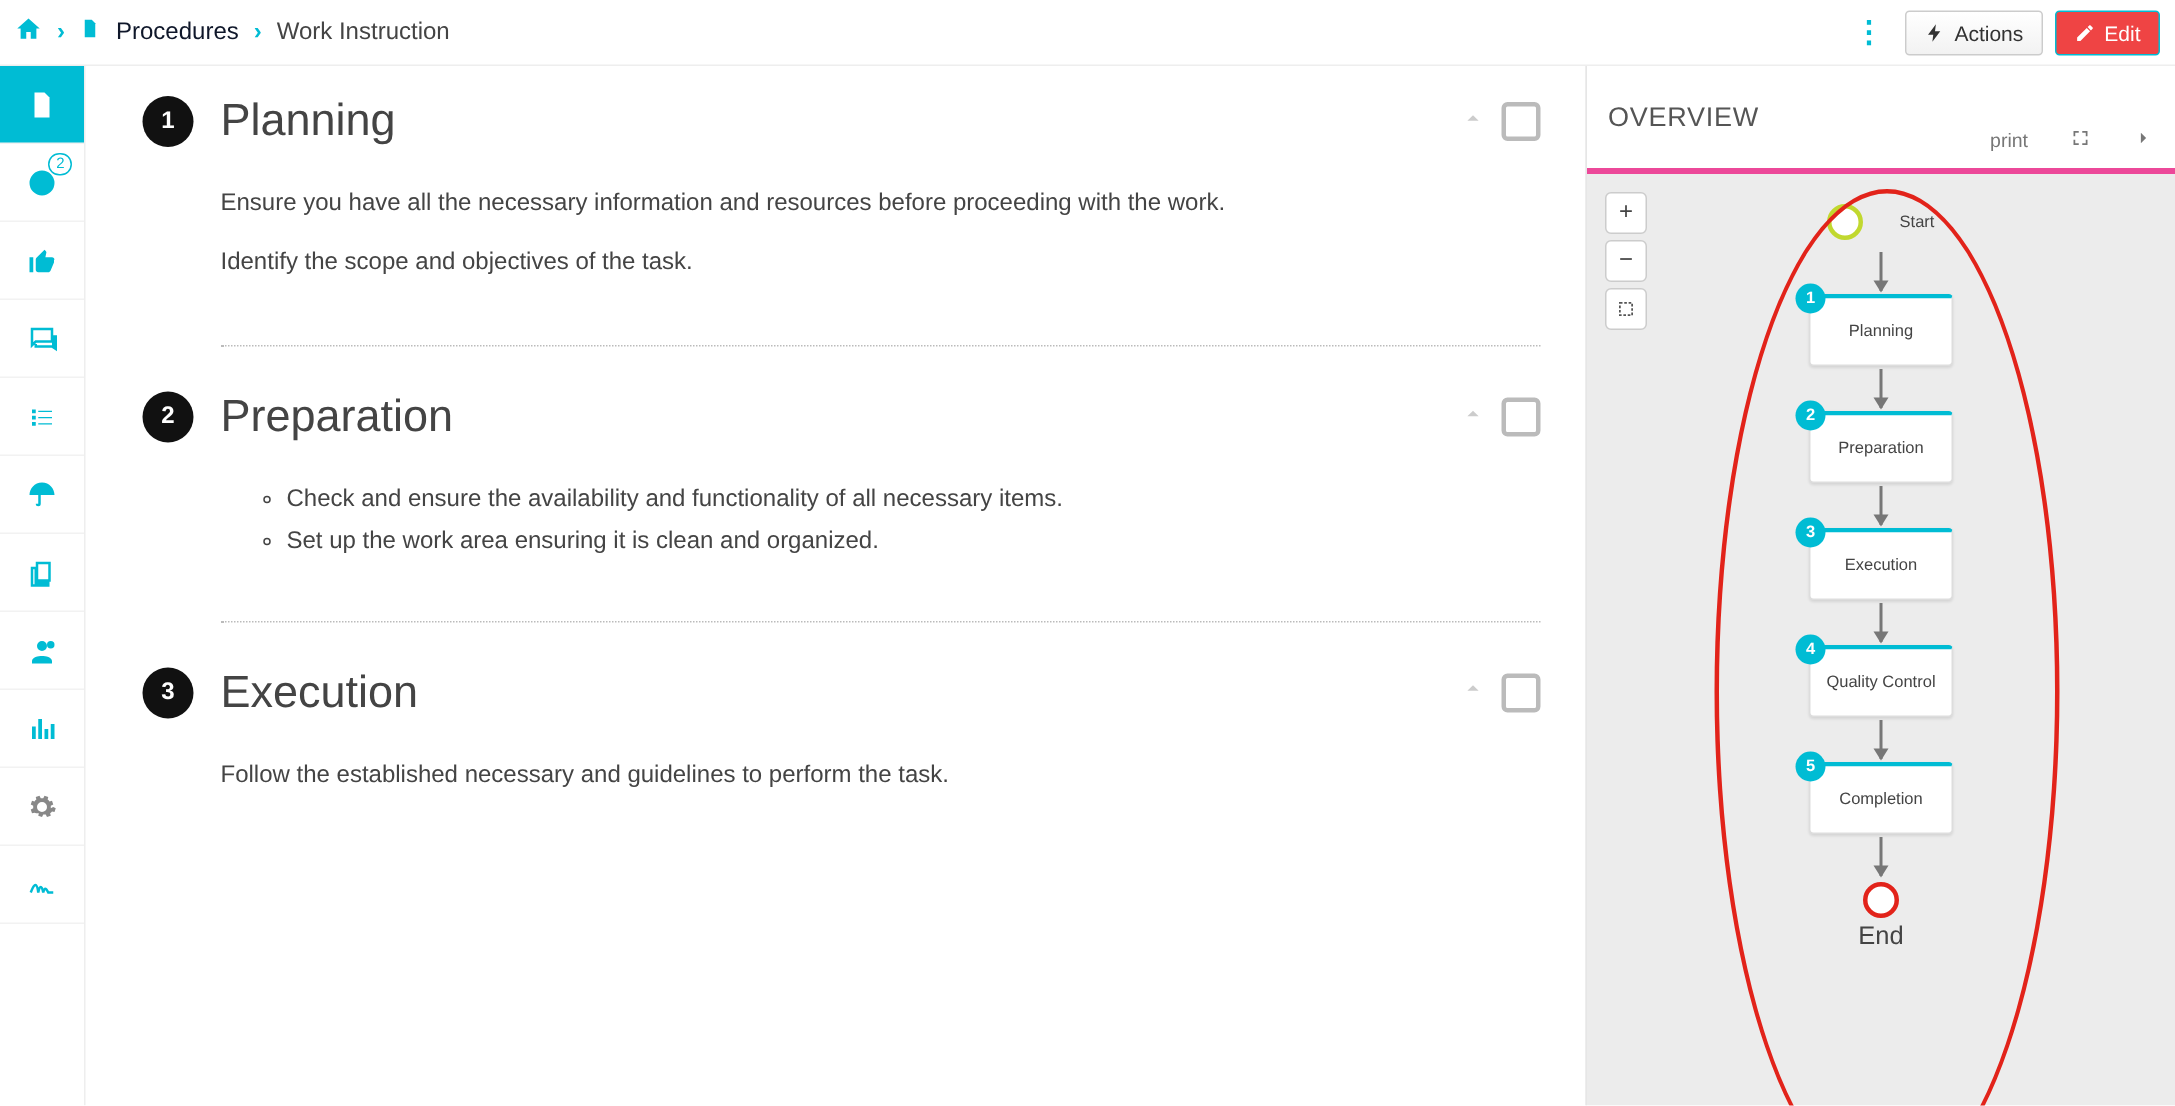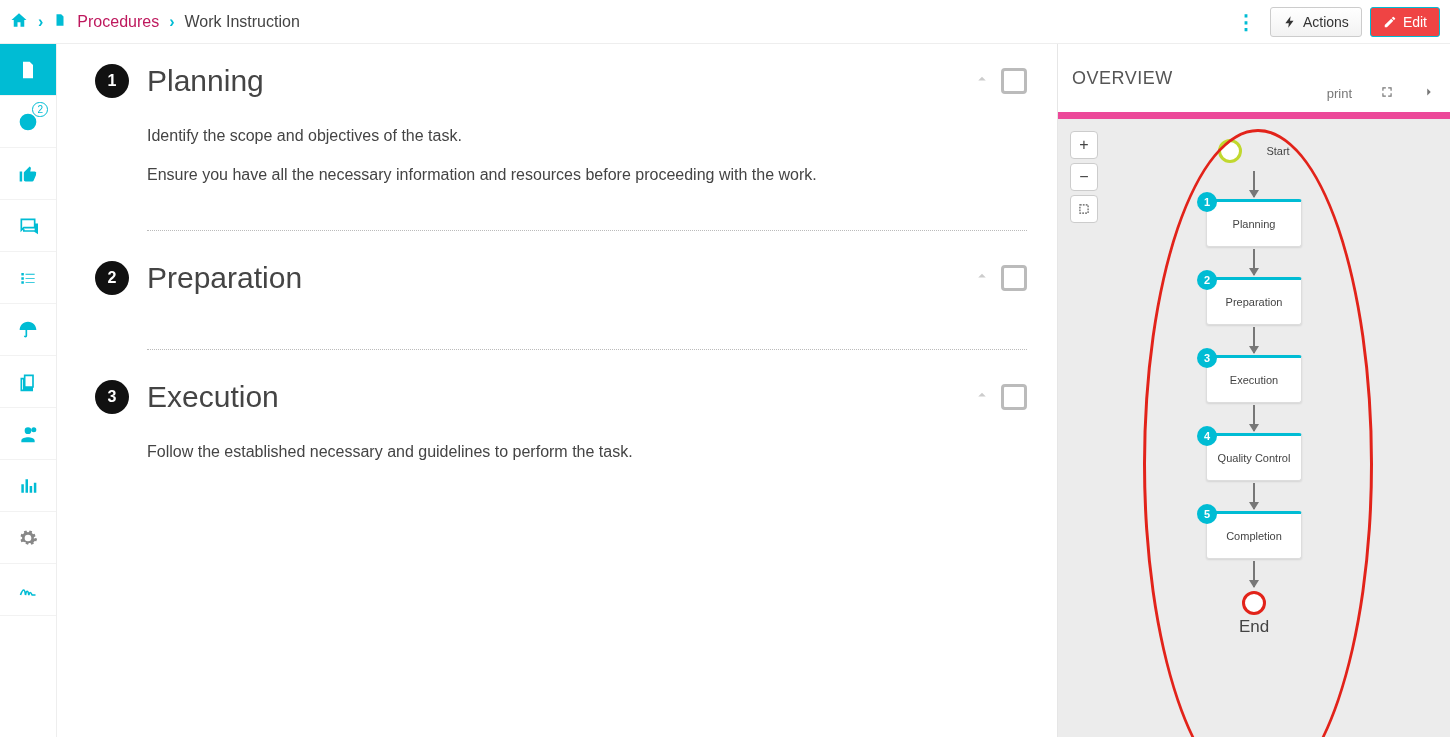--- a/index.html
+++ b/index.html
@@ -17,21 +17,21 @@
     height: 44px;
     display: flex;
     align-items: center;
     padding: 0 10px;
     border-bottom: 1px solid #eee;
   }
   .breadcrumb { display: flex; align-items: center; gap: 10px; font-size: 16px; }
   .breadcrumb .home svg { width: 18px; height: 18px; fill: #00bcd4; }
   .breadcrumb .sep { color: #00bcd4; font-weight: bold; }
   .breadcrumb .file svg { width: 14px; height: 16px; fill: #00bcd4; }
-  .breadcrumb .link { color: #be185d; cursor: pointer; }
+  .breadcrumb .link { color: #0f172a; cursor: pointer; }
   .breadcrumb .current { color: #444; }
   .top-actions { margin-left: auto; display: flex; align-items: center; gap: 8px; }
   .kebab { color: #00bcd4; font-size: 20px; font-weight: bold; padding: 0 6px; cursor: pointer; }
   .btn { display: inline-flex; align-items: center; gap: 6px; height: 30px; padding: 0 12px; border: 1px solid #ccc; background: linear-gradient(#fff,#f2f2f2); border-radius: 3px; cursor: pointer; font-size: 14px; color: #333; }
   .btn svg { width: 14px; height: 14px; fill: #333; }
   .btn.edit { background: #ef4444; color: #fff; border-color: #00bcd4; }
   .btn.edit svg { fill: #fff; }
 
   
   .layout { display: flex; height: calc(100% - 44px); }
@@ -85,21 +85,21 @@
   .overview {
     width: 393px;
     border-left: 1px solid #e6e6e6;
     background: #ececec;
     position: relative;
     display: flex;
     flex-direction: column;
   }
   .overview-head {
     display: flex; align-items: center; padding: 10px 14px;
-    background: #fff; border-bottom: 7px solid #ec4899;
+    background: #fff; border-bottom: 4px solid #ec4899;
   }
   .overview-title { font-size: 18px; color: #555; letter-spacing: 0.5px; }
   .overview-actions { margin-left: auto; display: flex; align-items: center; gap: 28px; color: #777; font-size: 13px; margin-top: 31px; }
   .overview-actions .ico { cursor: pointer; }
   .overview-actions svg { width: 14px; height: 14px; fill: #777; }
   .overview-body { flex: 1; position: relative; }
   .zoom-ctrl { position: absolute; top: 12px; left: 12px; display: flex; flex-direction: column; gap: 4px; z-index: 5; }
   .zoom-btn { width: 28px; height: 28px; background: #fff; border: 1px solid #ccc; border-radius: 4px; display: flex; align-items: center; justify-content: center; cursor: pointer; font-size: 16px; color: #444; }
   .flow { position: absolute; inset: 0; display: flex; flex-direction: column; align-items: center; padding-top: 20px; }
   .red-ellipse {
@@ -225,36 +225,40 @@
             <div class="numcircle">1</div>
             <div class="step-title">Planning</div>
             <div class="step-controls">
               <span class="chev"><svg viewBox="0 0 24 24">
                   <path d="M7 14l5-5 5 5z"></path>
                 </svg></span>
               <div class="checkbox"></div>
             </div>
           </div>
           <div class="step-body">
+            <p>Ensure you have all the necessary information and resources before proceeding with the work.</p>
             <p>Identify the scope and objectives of the task.</p>
-            <p>Ensure you have all the necessary information and resources before proceeding with the work.</p>
           </div>
         </div>
         <div class="step">
           <div class="step-head">
             <div class="numcircle">2</div>
             <div class="step-title">Preparation</div>
             <div class="step-controls">
               <span class="chev"><svg viewBox="0 0 24 24">
                   <path d="M7 14l5-5 5 5z"></path>
                 </svg></span>
               <div class="checkbox"></div>
             </div>
           </div>
           <div class="step-body">
+            <ul>
+              <li>Check and ensure the availability and functionality of all necessary items.</li>
+              <li>Set up the work area ensuring it is clean and organized.</li>
+            </ul>
           </div>
         </div>
         <div class="step">
           <div class="step-head">
             <div class="numcircle">3</div>
             <div class="step-title">Execution</div>
             <div class="step-controls">
               <span class="chev"><svg viewBox="0 0 24 24">
                   <path d="M7 14l5-5 5 5z"></path>
                 </svg></span>

